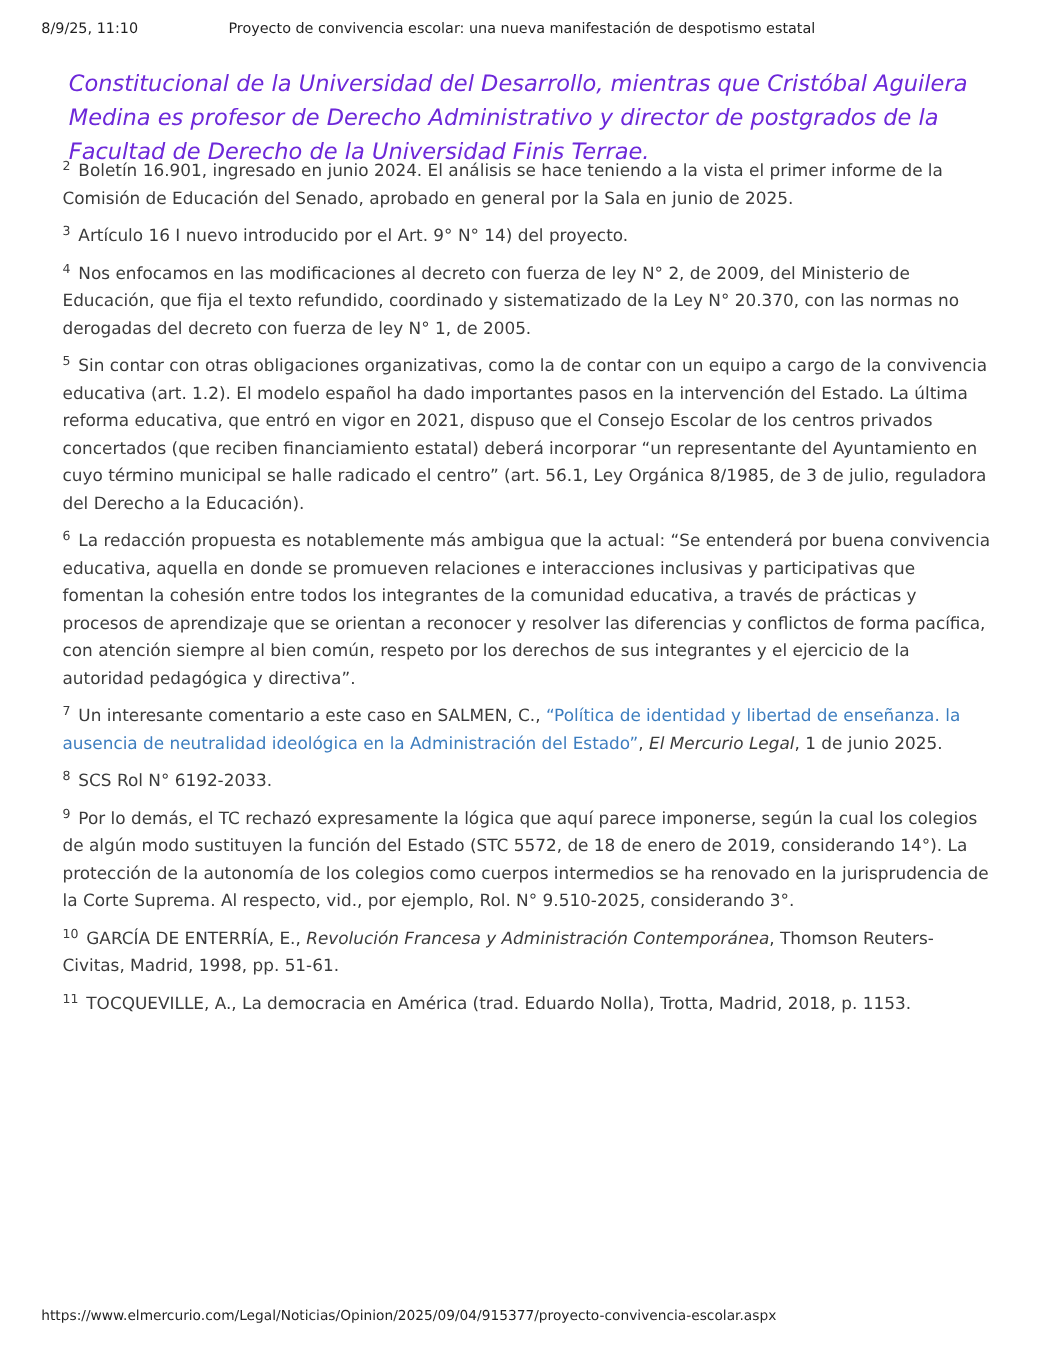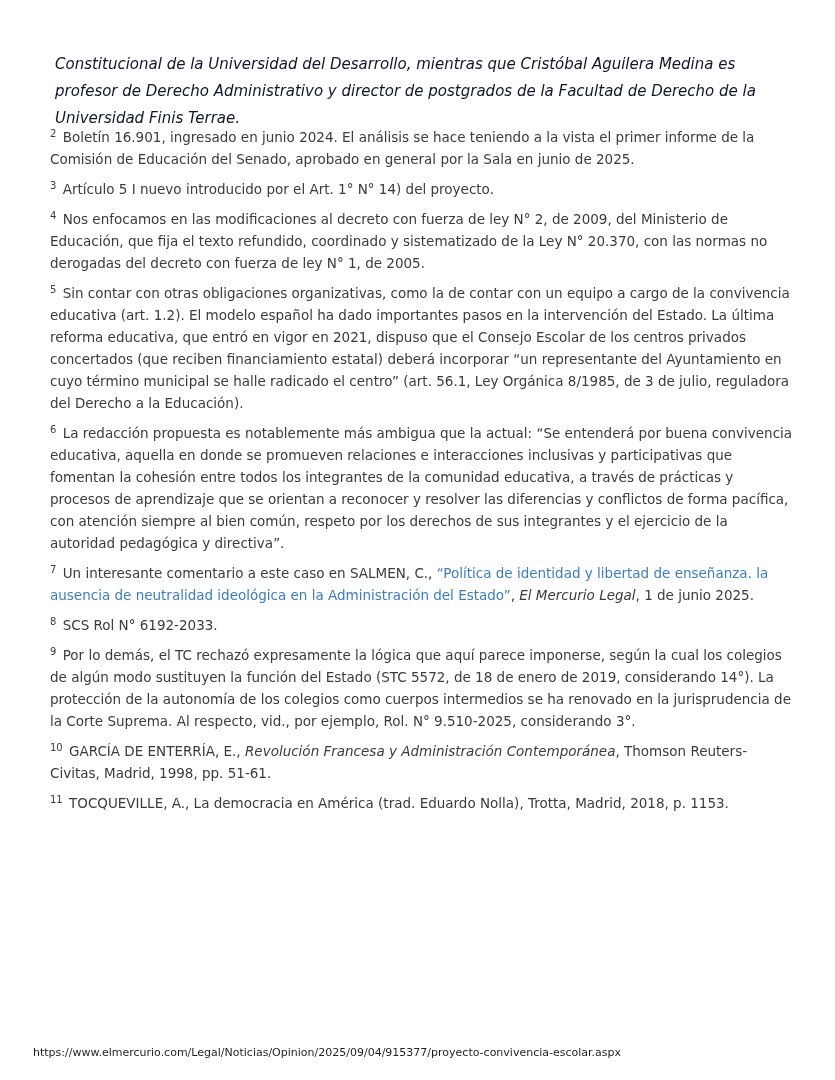--- a/index.html
+++ b/index.html
@@ -40,24 +40,24 @@
     font-size: 11.5px;
     color: #1f1f1f;
     white-space: nowrap;
   }
   
   .intro {
     position: absolute;
     top: 36px;
     left: 55px;
     right: 48px;
-    font-size: 15px;
+    font-size: 18px;
     font-style: italic;
     line-height: 27px;
-    color: #0f172a;
+    color: #6d28d9;
   }
   
   .footnotes {
     position: absolute;
     top: 126px;
     left: 50px;
     right: 40px;
   }
   .footnote {
     margin: 0 0 8px 0;
@@ -102,26 +102,30 @@
     font-size: 11px;
     color: #1f1f1f;
     margin-top: 41px;
   }
 </style>
 </head>
 <body>
 
 <div class="page">
 
+  <div class="print-header">
+    <span class="header-datetime">8/9/25, 11:10</span>
+    <span class="header-title">Proyecto de convivencia escolar: una nueva manifestación de despotismo estatal</span>
+  </div>
 
   <p class="intro">Constitucional de la Universidad del Desarrollo, mientras que Cristóbal Aguilera Medina es profesor de Derecho Administrativo y director de postgrados de la Facultad de Derecho de la Universidad Finis Terrae.</p>
 
   <div class="footnotes">
       <p class="footnote"><sup>2</sup> <span>Boletín 16.901, ingresado en junio 2024. El análisis se hace teniendo a la vista el primer informe de la Comisión de Educación del Senado, aprobado en general por la Sala en junio de 2025.</span></p>
-      <p class="footnote"><sup>3</sup> <span>Artículo 5 I nuevo introducido por el Art. 1° N° 14) del proyecto.</span></p>
+      <p class="footnote"><sup>3</sup> <span>Artículo 16 I nuevo introducido por el Art. 9° N° 14) del proyecto.</span></p>
       <p class="footnote"><sup>4</sup> <span>Nos enfocamos en las modificaciones al decreto con fuerza de ley N° 2, de 2009, del Ministerio de Educación, que fija el texto refundido, coordinado y sistematizado de la Ley N° 20.370, con las normas no derogadas del decreto con fuerza de ley N° 1, de 2005.</span></p>
       <p class="footnote"><sup>5</sup> <span>Sin contar con otras obligaciones organizativas, como la de contar con un equipo a cargo de la convivencia educativa (art. 1.2). El modelo español ha dado importantes pasos en la intervención del Estado. La última reforma educativa, que entró en vigor en 2021, dispuso que el Consejo Escolar de los centros privados concertados (que reciben financiamiento estatal) deberá incorporar “un representante del Ayuntamiento en cuyo término municipal se halle radicado el centro” (art. 56.1, Ley Orgánica 8/1985, de 3 de julio, reguladora del Derecho a la Educación).</span></p>
       <p class="footnote"><sup>6</sup> <span>La redacción propuesta es notablemente más ambigua que la actual: “Se entenderá por buena convivencia educativa, aquella en donde se promueven relaciones e interacciones inclusivas y participativas que fomentan la cohesión entre todos los integrantes de la comunidad educativa, a través de prácticas y procesos de aprendizaje que se orientan a reconocer y resolver las diferencias y conflictos de forma pacífica, con atención siempre al bien común, respeto por los derechos de sus integrantes y el ejercicio de la autoridad pedagógica y directiva”.</span></p>
       <p class="footnote"><sup>7</sup> <span>Un interesante comentario a este caso en SALMEN, C., </span><a href="#" class="fn-link">“Política de identidad y libertad de enseñanza. la ausencia de neutralidad ideológica en la Administración del Estado”</a><span>, </span><em>El Mercurio Legal</em><span>, 1 de junio 2025.</span></p>
       <p class="footnote"><sup>8</sup> <span>SCS Rol N° 6192-2033.</span></p>
       <p class="footnote"><sup>9</sup> <span>Por lo demás, el TC rechazó expresamente la lógica que aquí parece imponerse, según la cual los colegios de algún modo sustituyen la función del Estado (STC 5572, de 18 de enero de 2019, considerando 14°). La protección de la autonomía de los colegios como cuerpos intermedios se ha renovado en la jurisprudencia de la Corte Suprema. Al respecto, vid., por ejemplo, Rol. N° 9.510-2025, considerando 3°.</span></p>
       <p class="footnote"><sup>10</sup> <span>GARCÍA DE ENTERRÍA, E., </span><em>Revolución Francesa y Administración Contemporánea</em><span>, Thomson Reuters-Civitas, Madrid, 1998, pp. 51-61.</span></p>
       <p class="footnote"><sup>11</sup> <span>TOCQUEVILLE, A., La democracia en América (trad. Eduardo Nolla), Trotta, Madrid, 2018, p. 1153.</span></p>
     </div>
 

